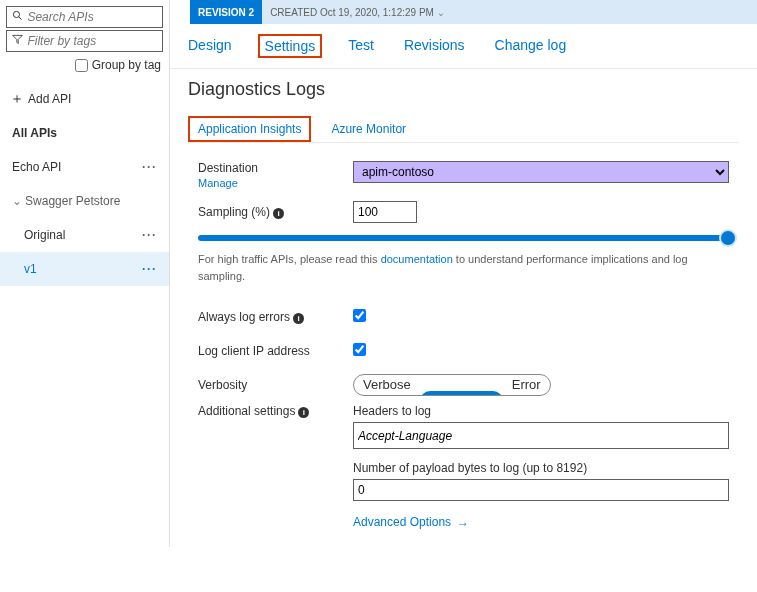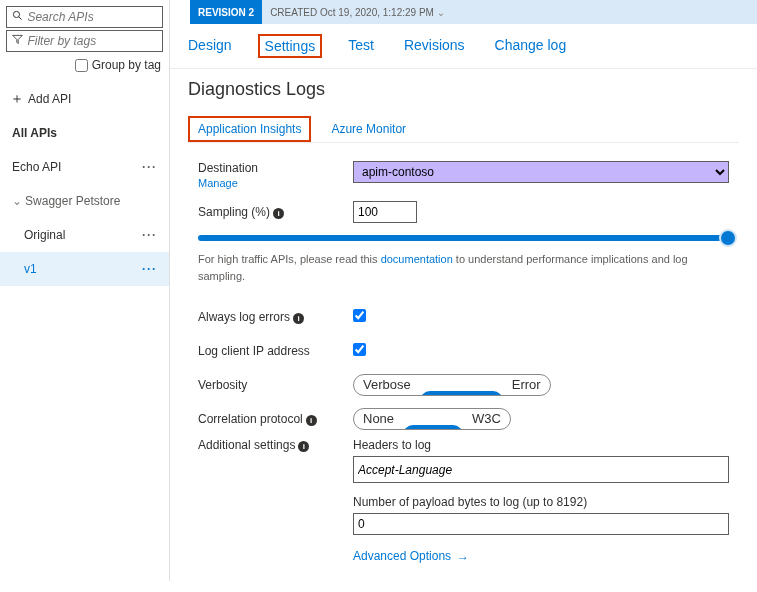--- a/index.html
+++ b/index.html
@@ -176,30 +176,20 @@
           <div class="label">Verbosity</div>
           <div class="ctrl">
             <div class="pill-group">
               <div class="pill">Verbose</div>
               <div class="pill active">Information</div>
               <div class="pill">Error</div>
             </div>
           </div>
         </div>
 
-        <div class="row">
-          <div class="label"><span>Correlation protocol</span><span class="info">i</span></div>
-          <div class="ctrl">
-            <div class="pill-group">
-              <div class="pill">None</div>
-              <div class="pill active">Legacy</div>
-              <div class="pill">W3C</div>
-            </div>
-          </div>
-        </div>
 
         <div class="row" style="align-items:flex-start; margin-top:4px">
           <div class="label"><span>Additional settings</span><span class="info">i</span></div>
           <div class="ctrl">
             <div class="headers-label">Headers to log</div>
             <input class="wide" value="Accept-Language" style="">
             <div class="headers-label" style="margin-top:12px">Number of payload bytes to log (up to 8192)</div>
             <input class="widev" value="0" style="">
             <div class="adv-link">
               <span>Advanced Options</span>

